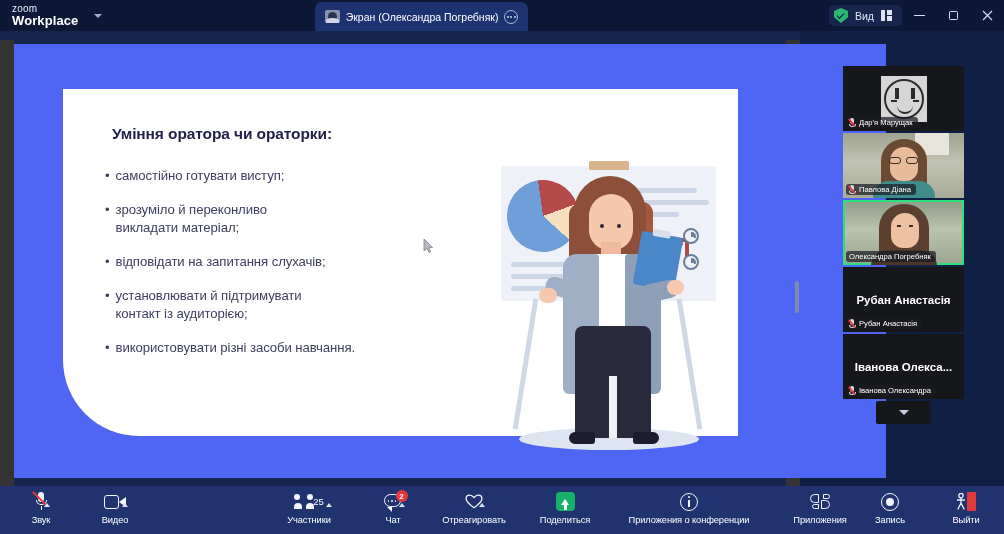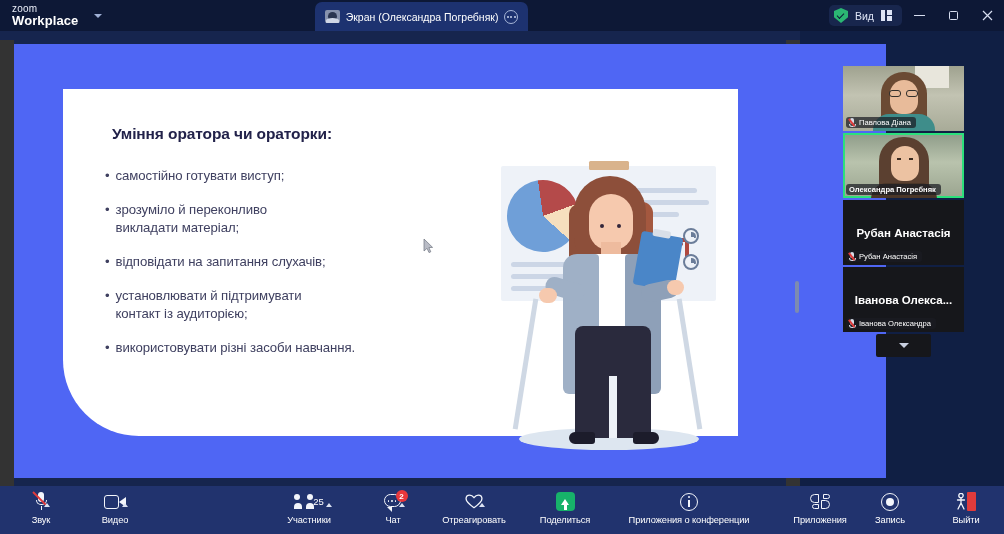--- a/index.html
+++ b/index.html
@@ -463,38 +463,57 @@
 
       <div class="scroll-handle"></div>
 
       <svg class="cursor" viewBox="0 0 11 16">
         <path d="M1 1 L1 13 L4 10.3 L6 14.6 L7.8 13.8 L5.9 9.6 L9.6 9.4 Z" fill="#b9bcc6" stroke="#6f7480" stroke-width=".7"></path>
       </svg>
     </div>
 
     <div class="filmstrip">
 
+      <div class="thumb">
+        <div class="avatar-tile">
+          <div class="avatar-img">
+            <div class="avatar-face">
+              <div class="af-brow" style="left:9px;"></div>
+              <div class="af-brow" style="left:25px;"></div>
+              <div class="af-eye" style="left:5px;"></div>
+              <div class="af-eye" style="left:27px;"></div>
+              <div class="af-mouth"></div>
+            </div>
+          </div>
+        </div>
+        <div class="namebar">
+          <span class="mic-mute">
+              <i class="mic-stand"></i>
+            </span>
+          <span>Дар'я Марущак</span>
+        </div>
+      </div>
 
 
       <div class="thumb" style="background:linear-gradient(180deg,#9fa28f 0%,#c2c3b2 45%,#a8ab98 100%);">
         <div style="position:absolute;left:72px;top:0;width:34px;height:22px;background:#e8e6dc;"></div>
         <div style="position:absolute;left:38px;top:6px;width:46px;height:59px;background:#6b4a33;border-radius:22px 22px 0 0;"></div>
         <div style="position:absolute;left:47px;top:14px;width:28px;height:34px;background:#e8bb9a;border-radius:14px 14px 12px 12px;"></div>
         <div style="position:absolute;left:46px;top:24px;width:12px;height:7px;border:1.4px solid #33302c;border-radius:3px;"></div>
         <div style="position:absolute;left:63px;top:24px;width:12px;height:7px;border:1.4px solid #33302c;border-radius:3px;"></div>
         <div style="position:absolute;left:30px;top:48px;width:62px;height:20px;background:#3e8d8a;border-radius:16px 16px 0 0;"></div>
         <div class="namebar">
           <span class="mic-mute">
               <i class="mic-stand"></i>
             </span>
           <span>Павлова Діана</span>
         </div>
       </div>
 
-      <div class="thumb active" style="background:linear-gradient(180deg,#8d9b88 0%,#b9c3ad 45%,#9aa48f 100%);font-weight:bold;">
+      <div class="thumb active" style="background:linear-gradient(180deg,#8d9b88 0%,#b9c3ad 45%,#9aa48f 100%);">
         <div style="position:absolute;left:36px;top:4px;width:50px;height:61px;background:#5b4030;border-radius:24px 24px 0 0;"></div>
         <div style="position:absolute;left:48px;top:13px;width:28px;height:35px;background:#ecc2a2;border-radius:14px 14px 12px 12px;"></div>
         <div style="position:absolute;left:54px;top:25px;width:4px;height:2px;background:#3a2a20;"></div>
         <div style="position:absolute;left:66px;top:25px;width:4px;height:2px;background:#3a2a20;"></div>
         <div style="position:absolute;left:28px;top:50px;width:66px;height:18px;background:#4a3628;border-radius:16px 16px 0 0;"></div>
         <div class="namebar">
           <span>Олександра Погребняк</span>
         </div>
       </div>
 

